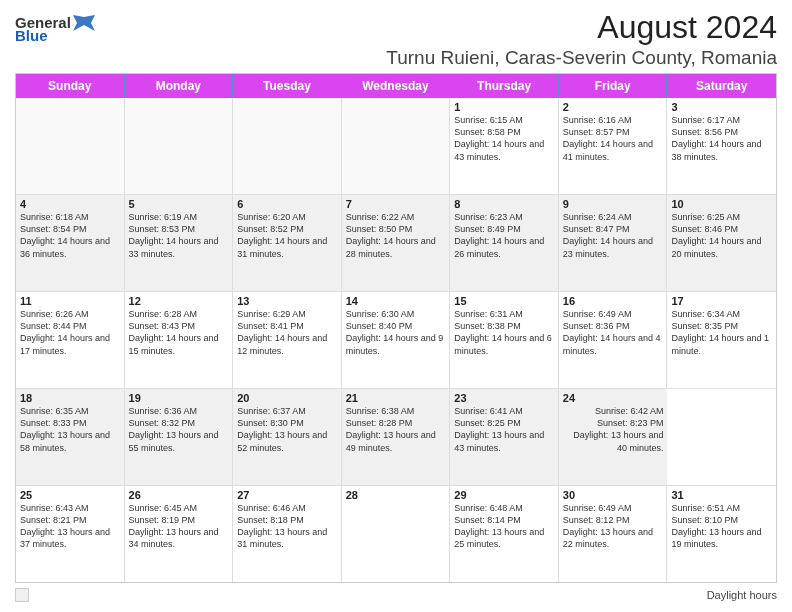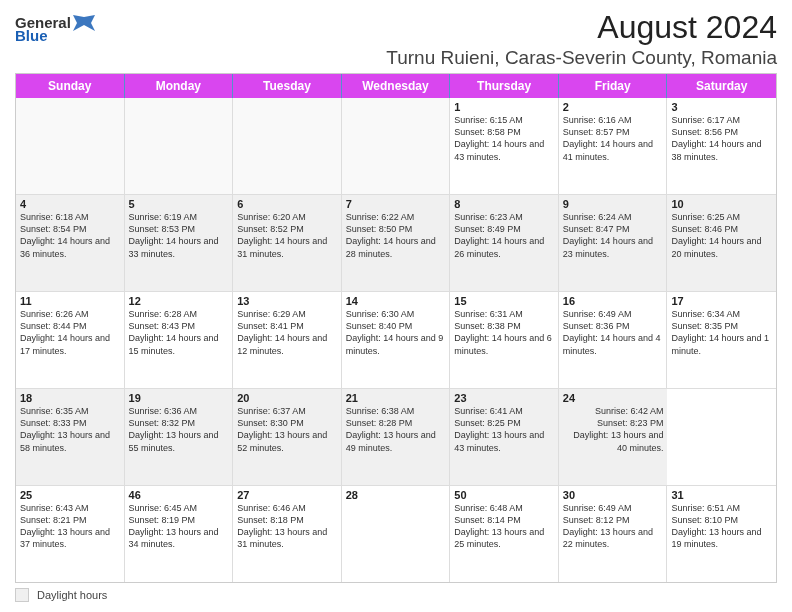--- a/index.html
+++ b/index.html
@@ -102,20 +102,21 @@
     .cell-text {
       font-size: 9px;
       color: #333;
       line-height: 1.35;
     }
     .footer {
       display: flex;
       align-items: center;
       margin-top: 5px;
       gap: 8px;
+      justify-content: space-between;
     }
     .legend-box {
       width: 14px;
       height: 14px;
       background: #f0f0f0;
       border: 1px solid #ccc;
     }
     .legend-text {
       font-size: 11px;
       color: #444;
@@ -303,36 +304,36 @@
           </div>
         </div>
         <div class="cal-row">
           <div class="cal-cell">
             <span class="day-num">25</span>
             <div class="cell-text" style="white-space: pre-line;">Sunrise: 6:43 AM
 Sunset: 8:21 PM
 Daylight: 13 hours and 37 minutes.</div>
           </div>
           <div class="cal-cell">
-            <span class="day-num">46</span>
+            <span class="day-num">26</span>
             <div class="cell-text" style="white-space: pre-line;">Sunrise: 6:45 AM
 Sunset: 8:19 PM
 Daylight: 13 hours and 34 minutes.</div>
           </div>
           <div class="cal-cell">
             <span class="day-num">27</span>
             <div class="cell-text" style="white-space: pre-line;">Sunrise: 6:46 AM
 Sunset: 8:18 PM
 Daylight: 13 hours and 31 minutes.</div>
           </div>
           <div class="cal-cell">
             <span class="day-num">28</span>
           </div>
           <div class="cal-cell">
-            <span class="day-num">50</span>
+            <span class="day-num">29</span>
             <div class="cell-text" style="white-space: pre-line;">Sunrise: 6:48 AM
 Sunset: 8:14 PM
 Daylight: 13 hours and 25 minutes.</div>
           </div>
           <div class="cal-cell">
             <span class="day-num">30</span>
             <div class="cell-text" style="white-space: pre-line;">Sunrise: 6:49 AM
 Sunset: 8:12 PM
 Daylight: 13 hours and 22 minutes.</div>
           </div>

